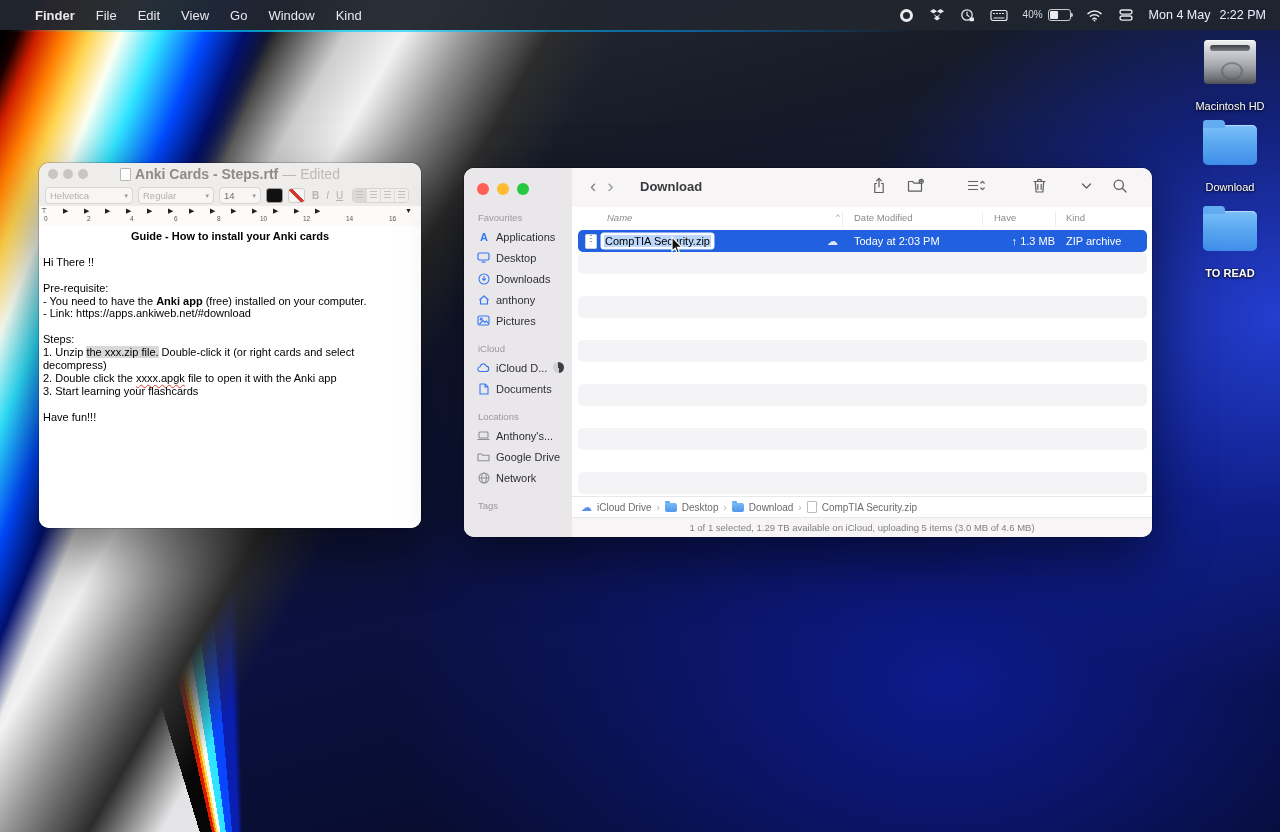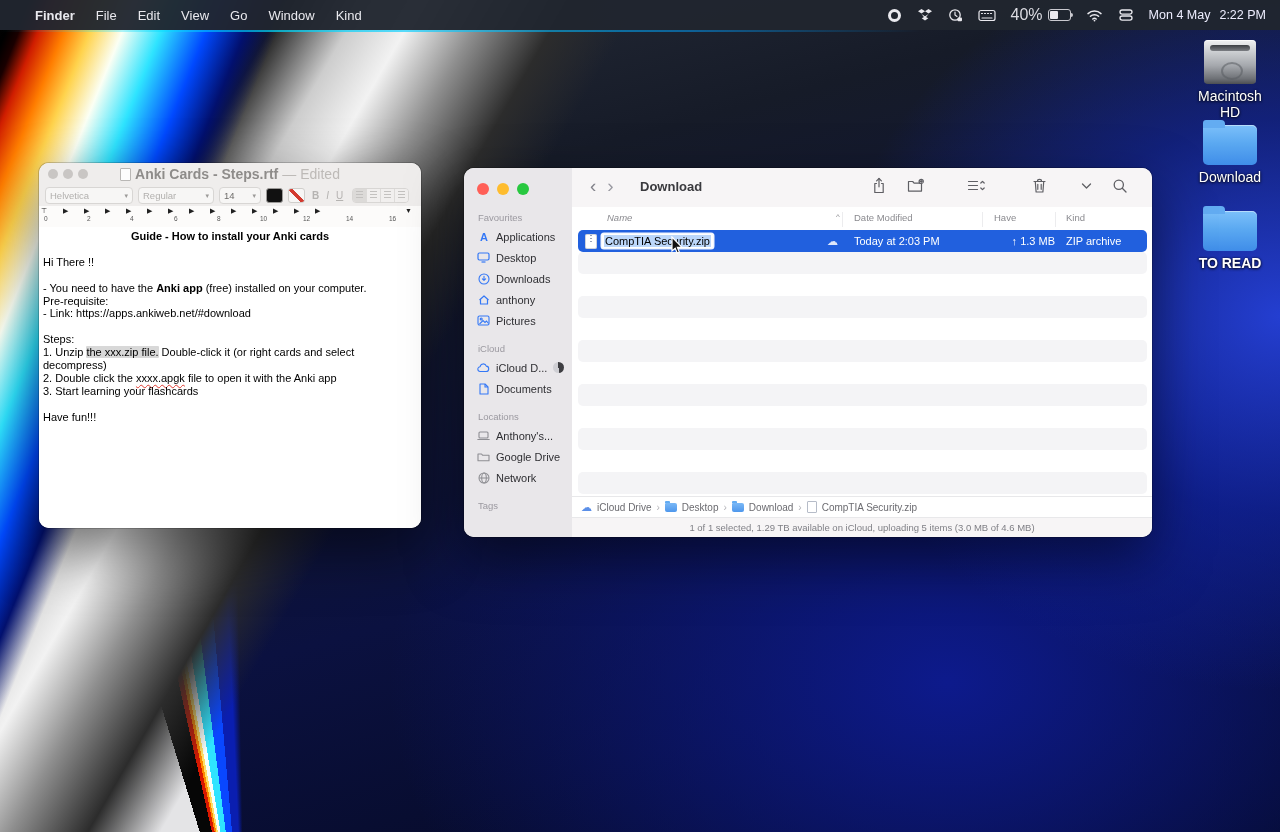--- a/index.html
+++ b/index.html
@@ -37,29 +37,29 @@
 
   
   .menubar{position:absolute;left:0;top:0;right:0;height:30px;background:rgba(32,37,47,.96);
     display:flex;align-items:center;padding:0 14px;color:#e9e9ee;font-size:13px;z-index:50;}
   .mb-left{display:flex;align-items:center;gap:21px;}
   .mb-apple{font-size:15px;line-height:1;}
   .mb-item{cursor:default;}
   .mb-item.app{font-weight:700;}
   .mb-right{margin-left:auto;display:flex;align-items:center;gap:15px;}
   .mb-right svg{display:block;}
-  .battery-wrap{display:flex;align-items:center;gap:5px;font-size:16px;color:#dcdce2;}
+  .battery-wrap{display:flex;gap:5px;font-size:10px;color:#dcdce2;}
   .battery-body{position:relative;width:21px;height:10px;border:1px solid #c9c9cf;border-radius:3px;}
   .battery-fill{position:absolute;left:1px;top:1px;bottom:1px;width:40%;background:#e9e9ee;border-radius:1px;}
   .battery-nub{position:absolute;right:-3px;top:3px;width:2px;height:4px;background:#c9c9cf;border-radius:0 2px 2px 0;}
   .mb-clock{display:flex;gap:9px;font-size:12.5px;color:#eef;}
 
   
   .desk-icon{position:absolute;width:84px;text-align:center;z-index:5;}
-  .desk-label{margin-top:4px;font-size:14px;color:#fff;font-weight:500;
+  .desk-label{margin-top:16px;font-size:11px;color:#fff;font-weight:500;
     text-shadow:0 1px 3px rgba(0,0,0,.85), 0 0 2px rgba(0,0,0,.6);}
   .desk-label.caps{font-weight:700;}
   .hd-icon{width:52px;height:44px;margin:0 auto;border-radius:4px;position:relative;
     background:linear-gradient(180deg,#f0f1f2 0%,#cdd0d3 26%,#a5a8ad 58%,#6e7176 88%,#4c4f53 100%);
     box-shadow:inset 0 1px 0 rgba(255,255,255,.7);}
   .hd-icon::before{content:"";position:absolute;left:6px;right:6px;top:5px;height:6px;border-radius:3px;
     background:linear-gradient(180deg,#3c3f43,#7b7e83);}
   .hd-icon::after{content:"";position:absolute;left:50%;top:22px;width:18px;height:14px;margin-left:-9px;
     border-radius:50%;border:2px solid rgba(90,93,98,.55);}
   .folder-icon-big{width:54px;height:40px;margin:0 auto;position:relative;border-radius:3px 5px 5px 5px;
@@ -329,22 +329,22 @@
       <span class="num" style="left:221px;">10</span>
       <span class="num" style="left:264px;">12</span>
       <span class="num" style="left:307px;">14</span>
       <span class="num" style="left:350px;">16</span>
     </div>
     <div class="te-content">
       <div class="te-line heading">Guide - How to install your Anki cards</div>
       <div class="te-line blank"></div>
       <div class="te-line">Hi There !!</div>
       <div class="te-line blank"></div>
+      <div class="te-line bold">Pre-requisite:</div>
       <div class="te-line"><span>- You need to have the </span><span class="bold">Anki app</span><span> (free) installed on your computer.</span></div>
-      <div class="te-line bold">Pre-requisite:</div>
       <div class="te-line">- Link: https://apps.ankiweb.net/#download</div>
       <div class="te-line blank"></div>
       <div class="te-line bold">Steps:</div>
       <div class="te-line"><span>1. Unzip </span><span class="hl">the xxx.zip file.</span><span> Double-click it (or right cards and select decompress)</span></div>
       <div class="te-line"><span>2. Double click the </span><span class="misspell">xxxx.apgk</span><span> file to open it with the Anki app</span></div>
       <div class="te-line">3. Start learning your flashcards</div>
       <div class="te-line blank"></div>
       <div class="te-line">Have fun!!!</div>
     </div>
   </div>

